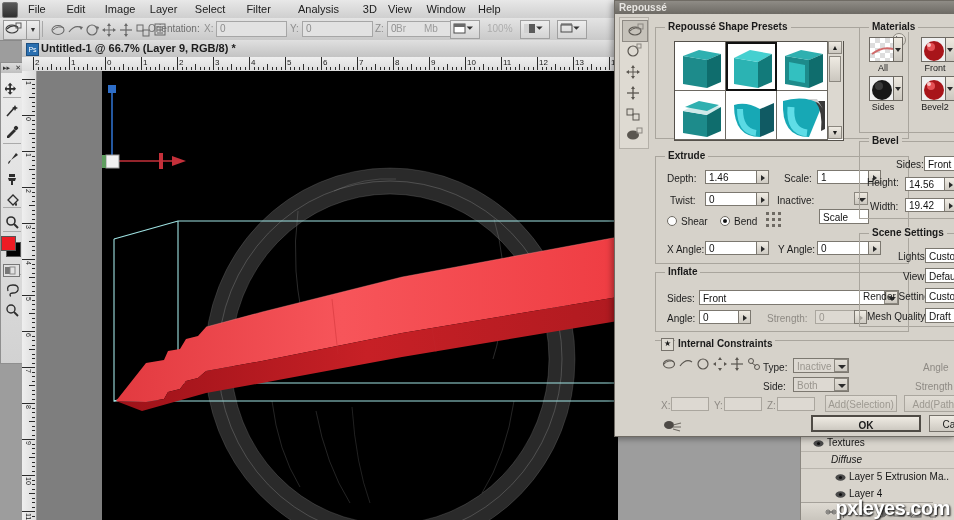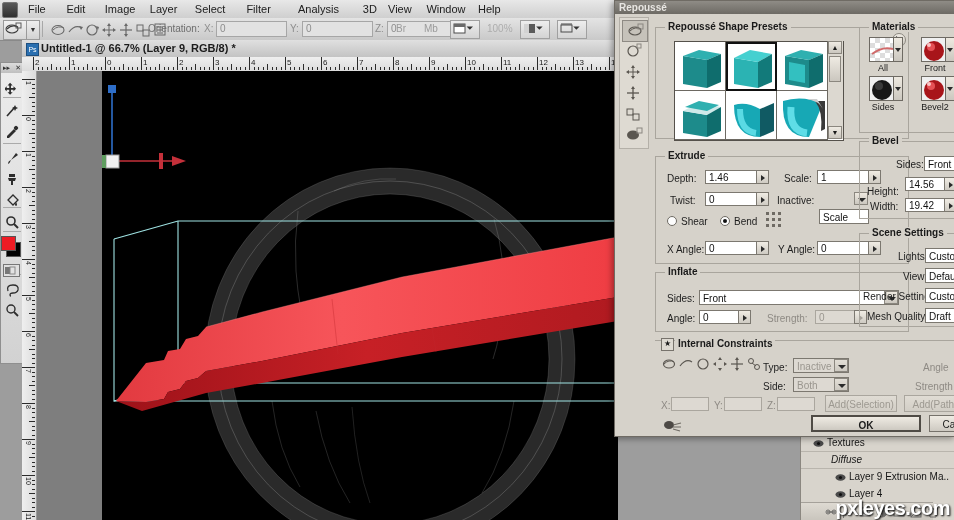--- a/index.html
+++ b/index.html
@@ -648,21 +648,21 @@
         <div class="abs" style="left: 0px; top: 20px; width: 154px; height: 1px; background: rgb(185, 181, 173);"></div>
         <div class="lrow" style="top: 21px;">
           <span class="ltxt" style="left:30px;top:2px;font-style:italic;">Diffuse</span>
         </div>
         <div class="abs" style="left: 0px; top: 37px; width: 154px; height: 1px; background: rgb(185, 181, 173);"></div>
         <div class="lrow" style="top: 38px;">
           <span class="leye" style="left:34px"><svg width="11" height="9" viewBox="0 0 11 9">
               <ellipse cx="5.5" cy="4.5" rx="5" ry="3.2" fill="#4a4a4a"></ellipse>
               <circle cx="5.5" cy="4.5" r="1.6" fill="#111"></circle>
             </svg></span>
-          <span class="ltxt" style="left:48px;top:2px;">Layer 9 Extrusion Ma..</span>
+          <span class="ltxt" style="left:48px;top:2px;">Layer 5 Extrusion Ma..</span>
         </div>
         <div class="lrow" style="top: 55px;">
           <span class="leye" style="left:34px"><svg width="11" height="9" viewBox="0 0 11 9">
               <ellipse cx="5.5" cy="4.5" rx="5" ry="3.2" fill="#4a4a4a"></ellipse>
               <circle cx="5.5" cy="4.5" r="1.6" fill="#111"></circle>
             </svg></span>
           <span class="ltxt" style="left:48px;top:2px;">Layer 4</span>
         </div>
       </div>
     <div id="lfooter">
@@ -912,21 +912,21 @@
             <circle cx="7" cy="7" r="2" fill="#ffd0d0" opacity=".9"></circle>
           </svg></div>
         <div class="matarr" style="left: 331px; top: 75px;"></div>
         <div class="matlab" style="left: 302px; top: 101px;">Bevel2</div>
       </div>
 
     <div class="grp" style="left:244px;top:140px;width:110px;height:76px;"></div>
     <div class="grplab" style="left:254px;top:134px;">Bevel</div>
     <div class="lab" style="left:281px;top:158px;">Sides:</div>
     <div class="sel2" style="left:309px;top:155px;width:52px;">Front</div>
-    <div class="lab" style="left:252px;top:185px;">Height:</div>
+    <div class="lab" style="left:252px;top:176px;">Height:</div>
     <div class="fld" style="left:290px;top:176px;width:40px;">14.56</div>
     <div class="spin" style="left:329px;top:176px;"></div>
     <div class="lab" style="left:255px;top:200px;">Width:</div>
     <div class="fld" style="left:290px;top:197px;width:40px;">19.42</div>
     <div class="spin" style="left:329px;top:197px;"></div>
 
     <div class="grp" style="left:244px;top:232px;width:110px;height:92px;"></div>
     <div class="grplab" style="left:254px;top:226px;">Scene Settings</div>
     <div class="lab" style="left:283px;top:250px;">Lights:</div>
     <div class="sel2" style="left:310px;top:247px;width:52px;">Custom</div>

